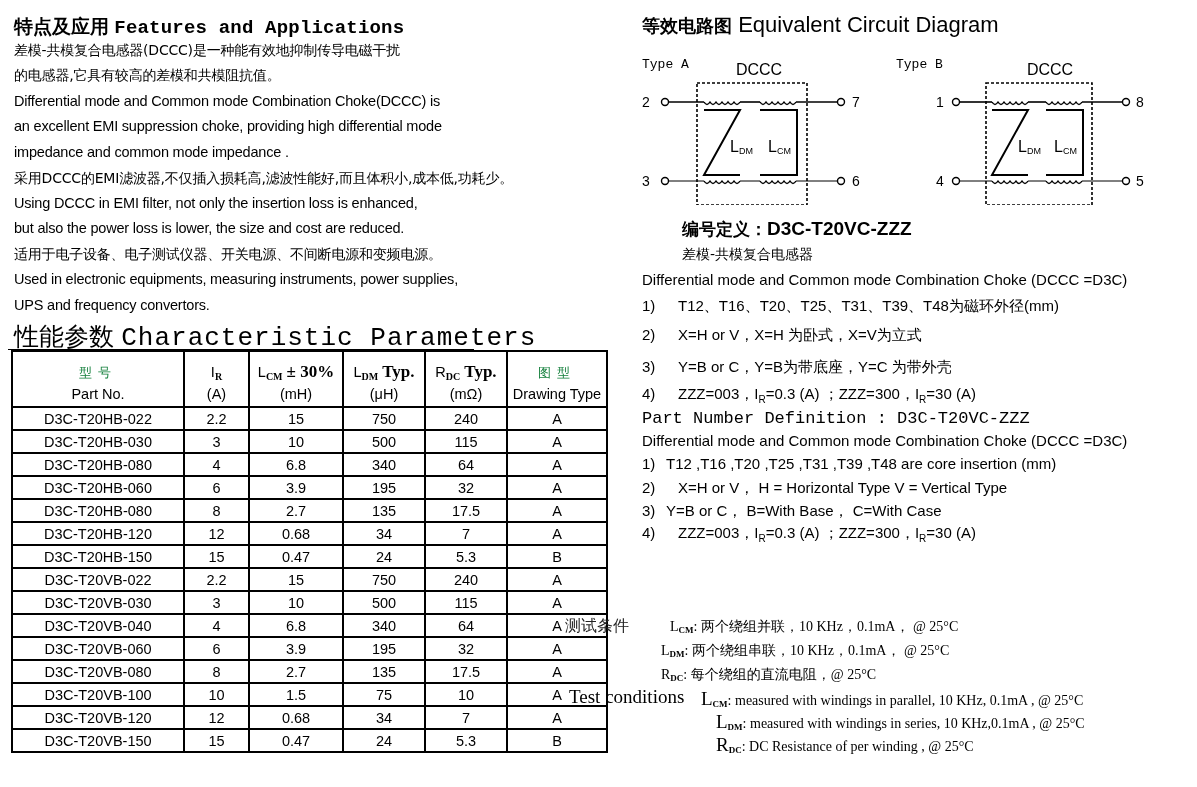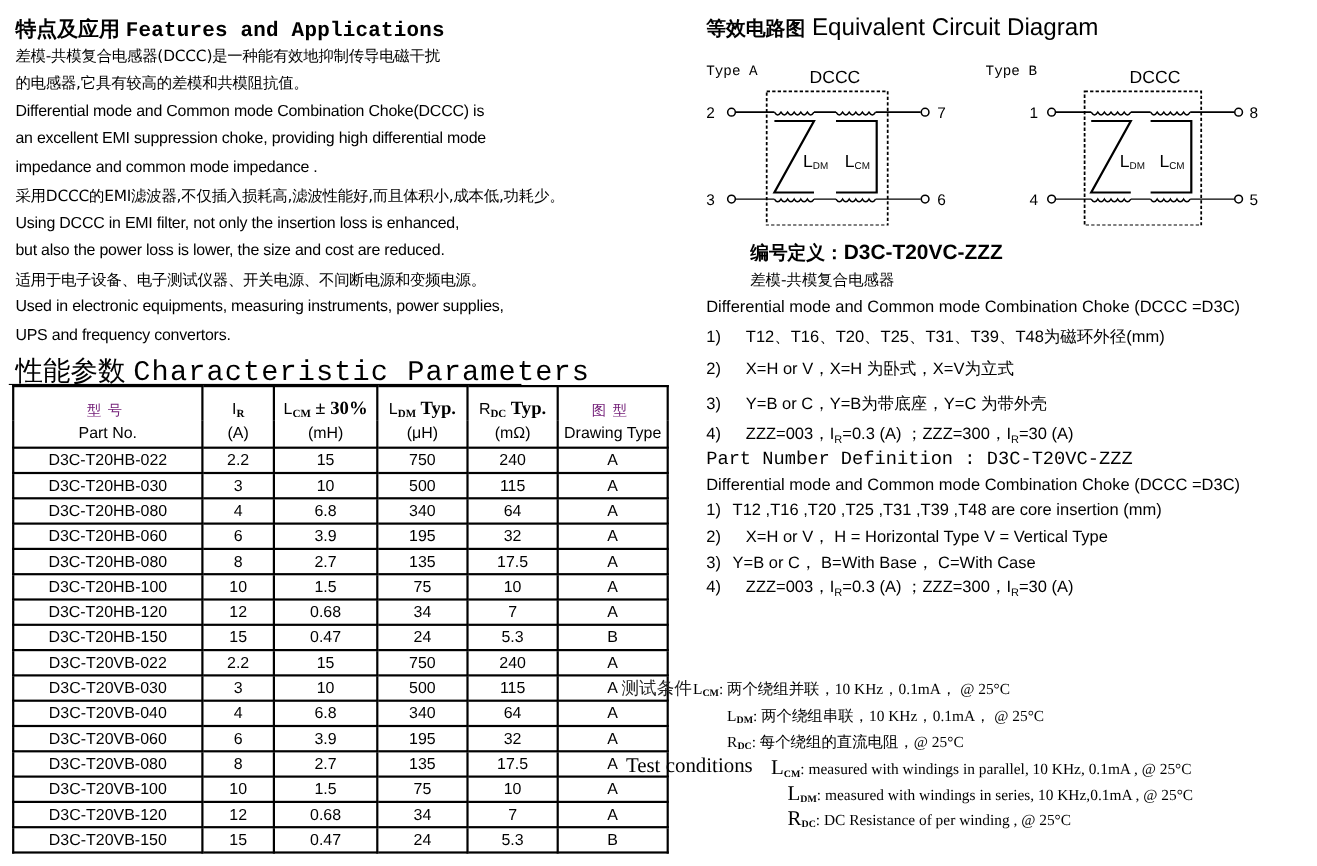--- a/index.html
+++ b/index.html
@@ -23,21 +23,21 @@
   #param-table th.top { border-bottom:none; height:30px; vertical-align:bottom; }
   #param-table th.bot { border-top:none; height:24px; vertical-align:middle; }
   #param-table .c0 { width:170px; }
   #param-table .c1 { width:63px; }
   #param-table .c2 { width:92px; }
   #param-table .c3 { width:80px; }
   #param-table .c4 { width:80px; }
   #param-table .c5 { width:98px; }
   .hdr-big { font-family:"Liberation Serif", serif; font-weight:bold; font-size:17px; }
   .sub { font-size:10px; font-weight:bold; font-family:"Liberation Serif", serif; vertical-align:-3px; }
-  .cn-light { font-family:"DejaVu Sans", sans-serif; font-size:13px; color:#701a75; letter-spacing:6px; }
+  .cn-light { font-family:"DejaVu Sans", sans-serif; font-size:13px; color:#15803d; letter-spacing:6px; }
 
   
   #circuit-title { left:642px; top:12px; font-size:22px; white-space:nowrap; }
   #circuit-title .cn { font-family:"DejaVu Sans", sans-serif; font-size:18px; font-weight:bold; }
   .type-label { font-family:"Liberation Mono", monospace; font-size:13px; }
   #diagrams { left:636px; top:55px; width:560px; height:150px; }
 
   #pn-title-cn { left:642px; top:218px; font-size:19px; white-space:nowrap; font-weight:bold; }
   #pn-title-cn .cn { font-family:"DejaVu Sans", sans-serif; font-size:17px;margin-left:40px; }
   .rline { position:absolute; left:642px; font-size:15px; white-space:nowrap; }
@@ -128,28 +128,20 @@
         <td class="c3">195</td>
         <td class="c4">32</td>
         <td class="c5">A</td>
       </tr>
       <tr>
         <td class="c0">D3C-T20HB-080</td>
         <td class="c1">8</td>
         <td class="c2">2.7</td>
         <td class="c3">135</td>
         <td class="c4">17.5</td>
-        <td class="c5">A</td>
-      </tr>
-      <tr>
-        <td class="c0">D3C-T20HB-100</td>
-        <td class="c1">10</td>
-        <td class="c2">1.5</td>
-        <td class="c3">75</td>
-        <td class="c4">10</td>
         <td class="c5">A</td>
       </tr>
       <tr>
         <td class="c0">D3C-T20HB-120</td>
         <td class="c1">12</td>
         <td class="c2">0.68</td>
         <td class="c3">34</td>
         <td class="c4">7</td>
         <td class="c5">A</td>
       </tr>
@@ -306,20 +298,20 @@
 <div class="rline" style="top:385px;"><span class="num">4)</span><span>ZZZ=003，I</span><sub style="font-size:10px">R</sub><span>=0.3 (A) ；ZZZ=300，I</span><sub style="font-size:10px">R</sub><span>=30 (A)</span></div>
 
 <div id="pn-title-en" class="abs">Part Number Definition : D3C-T20VC-ZZZ</div>
 <div class="rline" style="top:432px;">Differential mode and Common mode Combination Choke (DCCC =D3C)</div>
 <div class="rline" style="top:455px;"><span style="display:inline-block;width:24px">1)</span><span>T12 ,T16 ,T20 ,T25 ,T31 ,T39 ,T48 are core insertion (mm)</span></div>
 <div class="rline" style="top:479px;"><span class="num">2)</span><span>X=H or V， H = Horizontal Type   V = Vertical Type</span></div>
 <div class="rline" style="top:502px;"><span style="display:inline-block;width:24px">3)</span><span>Y=B or C， B=With Base， C=With Case</span></div>
 <div class="rline" style="top:524px;"><span class="num">4)</span><span>ZZZ=003，I</span><sub style="font-size:10px">R</sub><span>=0.3 (A) ；ZZZ=300，I</span><sub style="font-size:10px">R</sub><span>=30 (A)</span></div>
 
 <div class="tc tc-label-cn">测试条件</div>
-<div class="tc" style="left:630px;top:618px;font-size:14px;"><span>L</span><span class="s">CM</span><span>: 两个绕组并联，10 KHz，0.1mA， @ 25°C</span></div>
+<div class="tc" style="left:670px;top:618px;font-size:14px;"><span>L</span><span class="s">CM</span><span>: 两个绕组并联，10 KHz，0.1mA， @ 25°C</span></div>
 <div class="tc" style="left:661px;top:642px;font-size:14px;"><span>L</span><span class="s">DM</span><span>: 两个绕组串联，10 KHz，0.1mA， @ 25°C</span></div>
 <div class="tc" style="left:661px;top:666px;font-size:14px;"><span>R</span><span class="s">DC</span><span>: 每个绕组的直流电阻，@ 25°C</span></div>
 
 <div class="tc tc-label-en">Test conditions</div>
 <div class="tc" style="left:701px;top:688px;font-size:14px;"><span style="font-size:19px">L</span><span class="s">CM</span><span>: measured with windings in parallel, 10 KHz, 0.1mA , @ 25°C</span></div>
 <div class="tc" style="left:716px;top:711px;font-size:14px;"><span style="font-size:19px">L</span><span class="s">DM</span><span>: measured with windings in series, 10 KHz,0.1mA , @ 25°C</span></div>
 <div class="tc" style="left:716px;top:734px;font-size:14px;"><span style="font-size:19px">R</span><span class="s">DC</span><span>: DC Resistance of per winding , @ 25°C</span></div>
 
 </body></html>

